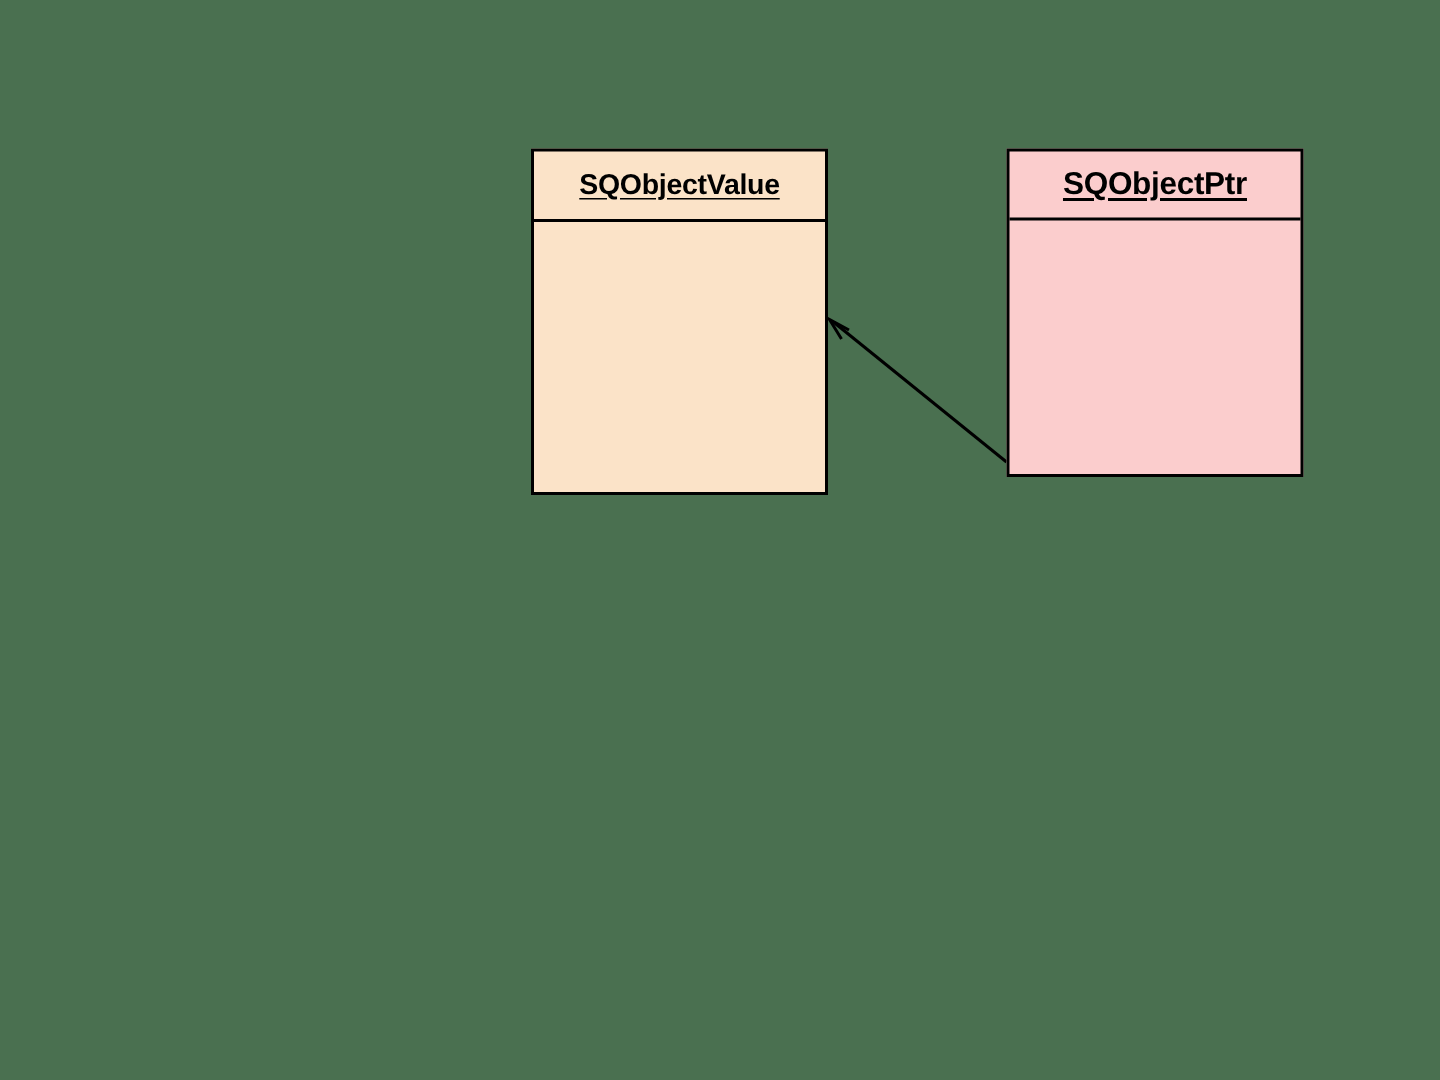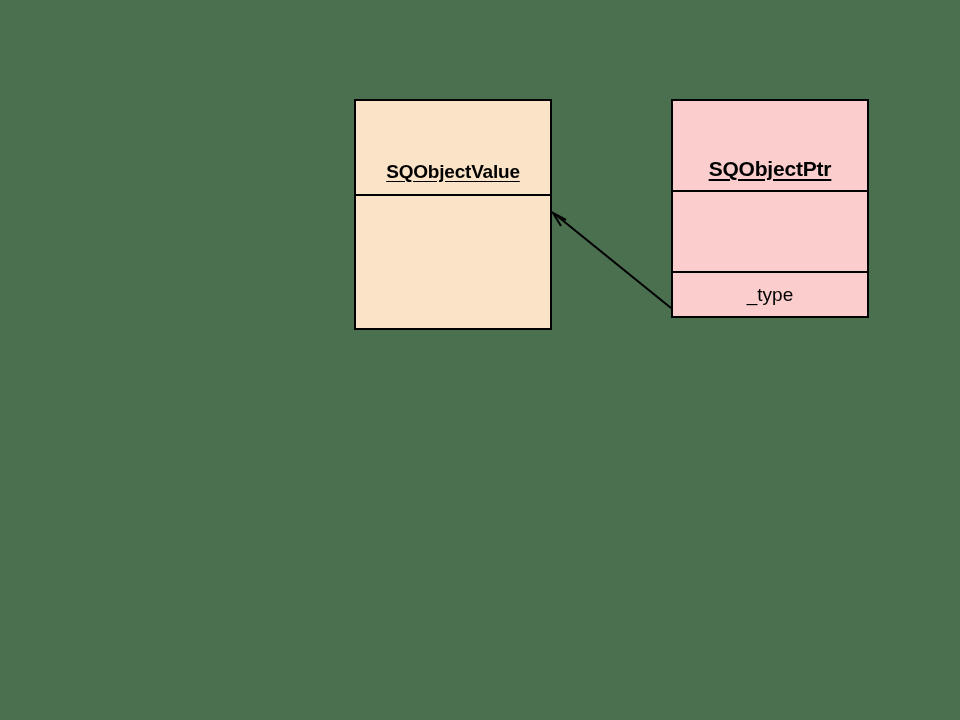--- a/index.html
+++ b/index.html
@@ -32,21 +32,20 @@
     box-sizing: border-box;
     border-bottom: 2px solid #000000;
     display: flex;
     align-items: center;
     justify-content: center;
     font-weight: bold;
     color: #000000;
     text-decoration: underline;
     text-underline-offset: 3px;
     letter-spacing: -0.2px;
-    margin-top: 48px;
   }
   .uml-compartment {
     box-sizing: border-box;
     display: flex;
     align-items: center;
     justify-content: center;
     color: #000000;
   }
   .uml-compartment.divided {
     border-top: 2px solid #000000;
@@ -114,18 +113,15 @@
   </svg>
 
   <div class="uml-class" id="class-sqobjectvalue">
     <div class="uml-title">SQObjectValue</div>
     <div class="uml-compartment"></div>
   </div>
 
   <div class="uml-class" id="class-sqobjectptr">
     <div class="uml-title">SQObjectPtr</div>
     <div class="uml-compartment compartment-empty"></div>
-    <div class="uml-compartment compartment-attr divided">
-      <span class="attr-label">_type</span>
-    </div>
   </div>
 
 </div>
 
 </body></html>

